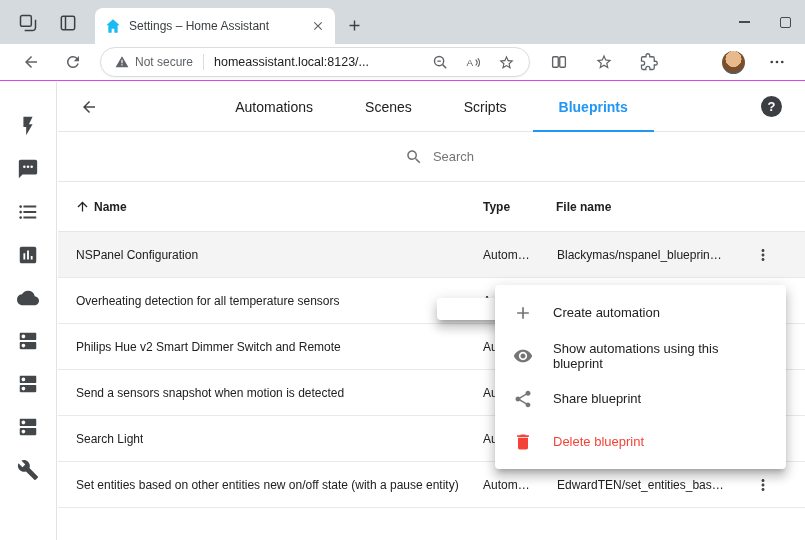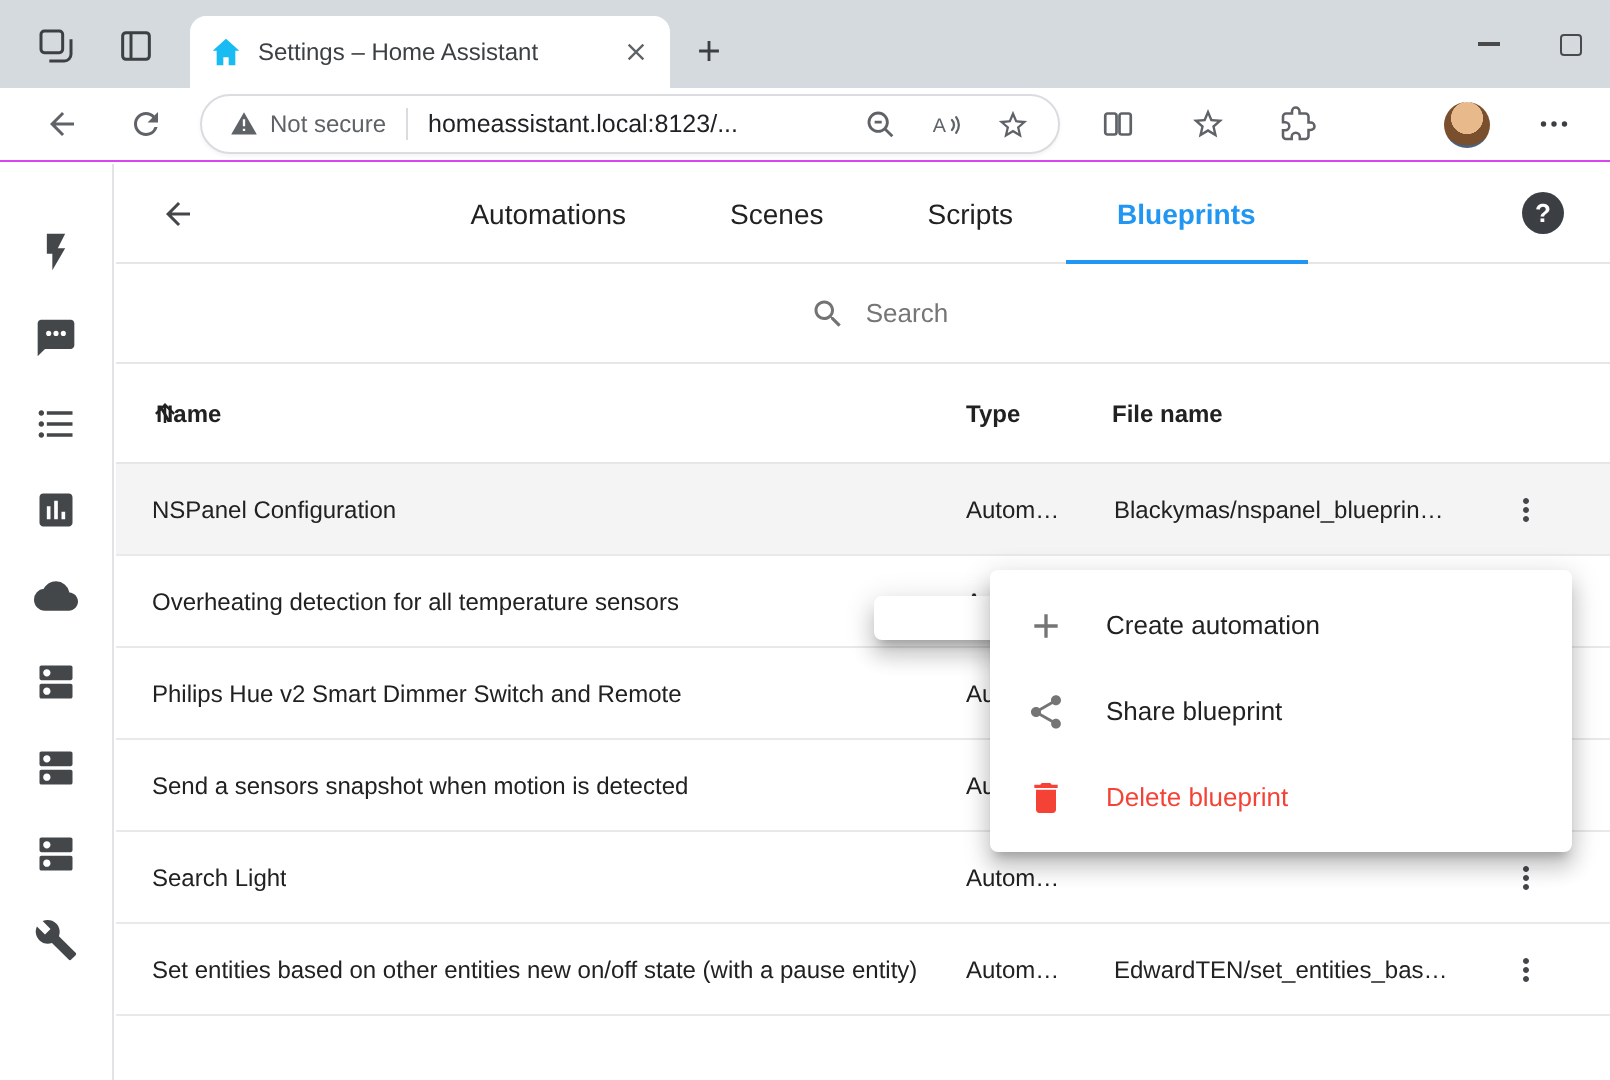--- a/index.html
+++ b/index.html
@@ -70,21 +70,21 @@
 
   .search-row { height:50px; border-bottom:1px solid #e6e6e6; display:flex; align-items:center; padding-left:16px;justify-content:center; }
   .search-ico { width:18px; height:18px; color:#737373; }
   .search-ico svg { width:100%; height:100%; }
   .search-text { font-size:13px; color:#757575; margin-left:10px; }
 
   .thead { height:50px; border-bottom:1px solid #e6e6e6; position:relative; font-size:12px; color:#212121; }
   .sort { position:absolute; left:17px; top:17px; width:15px; height:15px; color:#212121; }
   .sort svg { width:100%; height:100%; }
   .h { position:absolute; top:50%; transform:translateY(-50%); font-weight:700; white-space:nowrap; }
-  .h.name-h { left:20px; } .h.type-h { left:425px; } .h.file-h { left:498px; }
+  .h.name-h { left:36px; } .h.type-h { left:425px; } .h.file-h { left:498px; }
 
   .row { height:46px; border-bottom:1px solid #e9e9e9; position:relative; font-size:12px; color:#212121; }
   .row.sel { background:#f4f4f4; }
   .c { position:absolute; top:50%; transform:translateY(-50%); white-space:nowrap; }
   .c.name { left:18px; max-width:400px; overflow:hidden; text-overflow:ellipsis; }
   .c.type { left:425px; } .c.file { left:499px; max-width:190px; overflow:hidden; text-overflow:ellipsis; }
   .kebab { position:absolute; left:696px; top:50%; transform:translateY(-50%); width:18px; height:18px; color:#44474a; }
   .kebab svg { width:100%; height:100%; }
 
   
@@ -371,20 +371,28 @@
       </div>
 
       <div class="menu">
         <div class="menu-item">
           <span class="mi-ico">
             <svg viewBox="0 0 24 24" fill="currentColor">
                 <path d="M19 13h-6v6h-2v-6H5v-2h6V5h2v6h6v2z"></path>
               </svg>
           </span>
           <span>Create automation</span>
+        </div>
+        <div class="menu-item">
+          <span class="mi-ico">
+            <svg viewBox="0 0 24 24" fill="currentColor">
+                <path d="M12 4.5C7 4.5 2.73 7.61 1 12c1.73 4.39 6 7.5 11 7.5s9.27-3.11 11-7.5c-1.73-4.39-6-7.5-11-7.5zM12 17c-2.76 0-5-2.24-5-5s2.24-5 5-5 5 2.24 5 5-2.24 5-5 5zm0-8c-1.66 0-3 1.34-3 3s1.34 3 3 3 3-1.34 3-3-1.34-3-3-3z"></path>
+              </svg>
+          </span>
+          <span>Show automations using this blueprint</span>
         </div>
         <div class="menu-item">
           <span class="mi-ico">
             <svg viewBox="0 0 24 24" fill="currentColor">
                 <path d="M18 16.08c-.76 0-1.44.3-1.96.77L8.91 12.7c.05-.23.09-.46.09-.7s-.04-.47-.09-.7l7.05-4.11c.54.5 1.25.81 2.04.81 1.66 0 3-1.34 3-3s-1.34-3-3-3-3 1.34-3 3c0 .24.04.47.09.7L8.04 9.81C7.5 9.31 6.79 9 6 9c-1.66 0-3 1.34-3 3s1.34 3 3 3c.79 0 1.5-.31 2.04-.81l7.12 4.16c-.05.21-.08.43-.08.65 0 1.61 1.31 2.92 2.92 2.92 1.61 0 2.92-1.31 2.92-2.92s-1.31-2.92-2.92-2.92z"></path>
               </svg>
           </span>
           <span>Share blueprint</span>
         </div>
         <div class="menu-item danger">

